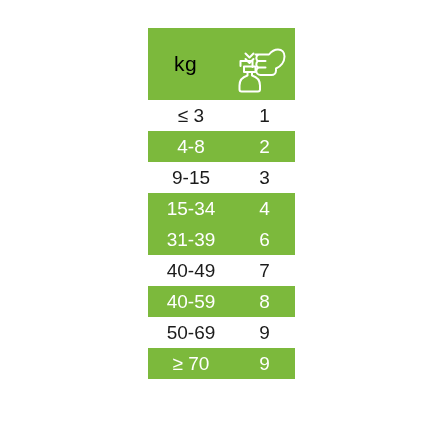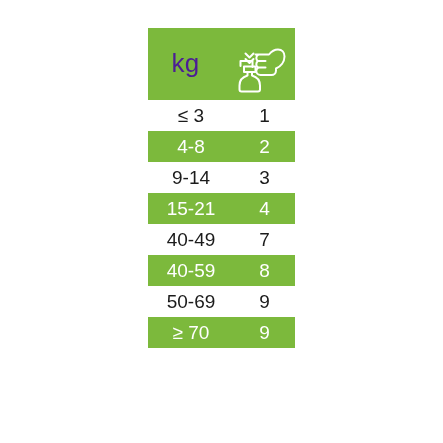--- a/index.html
+++ b/index.html
@@ -29,22 +29,22 @@
   .table-header {
     position: relative;
     height: 72px;
     background: #7CB93C;
     display: flex;
     align-items: center;
   }
   .header-unit {
     width: 75px;
     text-align: center;
-    color: #4c1d95;
-    font-size: 26px;
+    color: #000000;
+    font-size: 21px;
     font-weight: 400;
     letter-spacing: 0.3px;
     line-height: 1;
     padding-bottom: 2px;
   }
   .header-icon-cell {
     flex: 1;
     display: flex;
     align-items: center;
     justify-content: center;
@@ -127,30 +127,34 @@
         <span class="cell-weight">≤ 3</span>
         <span class="cell-dose">1</span>
       </div>
 
       <div class="row shade-green">
         <span class="cell-weight">4-8</span>
         <span class="cell-dose">2</span>
       </div>
 
       <div class="row shade-white">
-        <span class="cell-weight">9-14</span>
+        <span class="cell-weight">9-15</span>
         <span class="cell-dose">3</span>
       </div>
 
       <div class="row shade-green">
-        <span class="cell-weight">15-21</span>
+        <span class="cell-weight">15-34</span>
         <span class="cell-dose">4</span>
       </div>
 
 
+      <div class="row shade-green">
+        <span class="cell-weight">31-39</span>
+        <span class="cell-dose">6</span>
+      </div>
 
       <div class="row shade-white">
         <span class="cell-weight">40-49</span>
         <span class="cell-dose">7</span>
       </div>
 
       <div class="row shade-green">
         <span class="cell-weight">40-59</span>
         <span class="cell-dose">8</span>
       </div>

